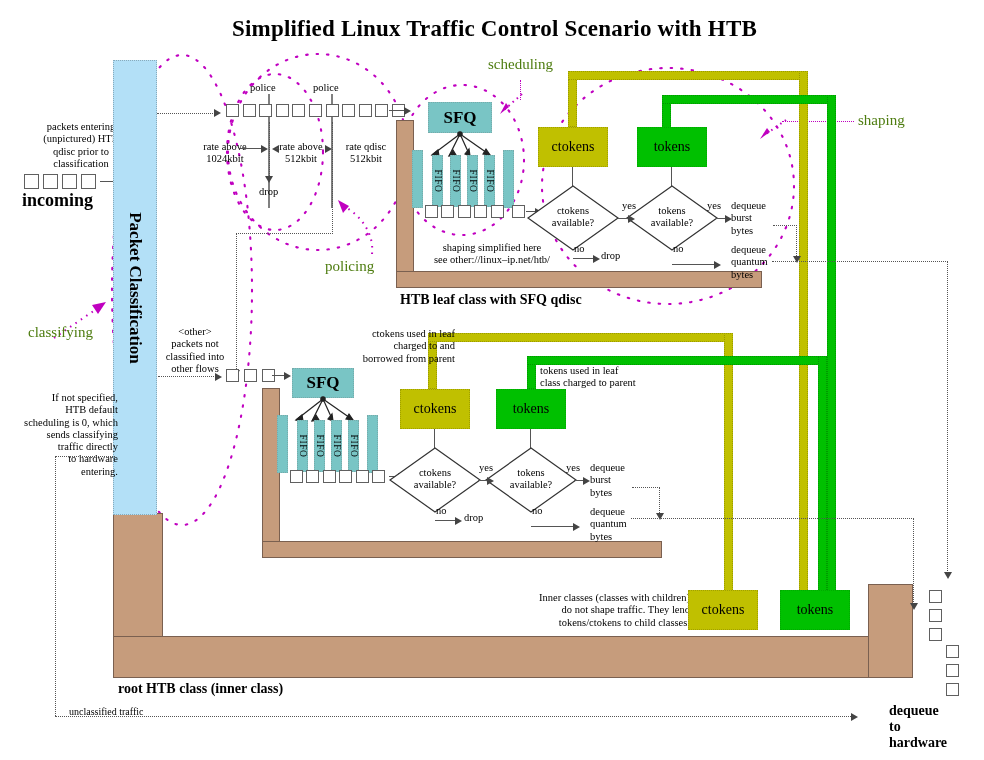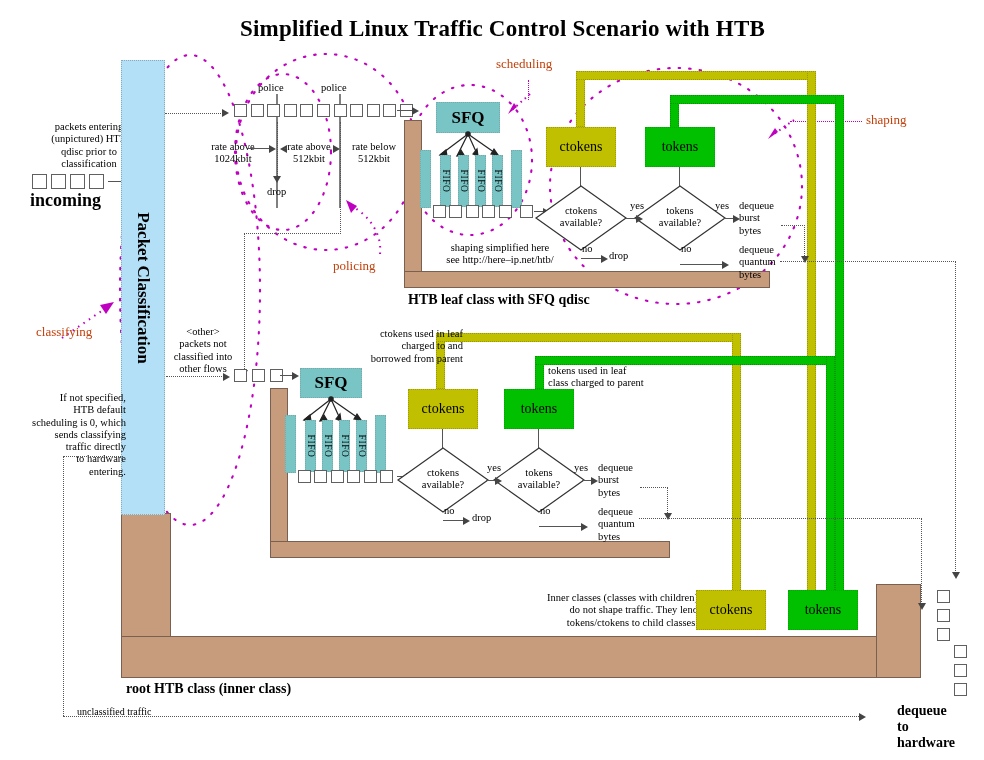--- a/index.html
+++ b/index.html
@@ -1,30 +1,30 @@
 <!DOCTYPE html>
 <html><head>
 <meta charset="utf-8">
 <title>Simplified Linux Traffic Control Scenario with HTB</title>
 <style>
   html,body{margin:0;padding:0;background:#ffffff;}
   body{width:984px;height:760px;position:relative;overflow:hidden;
        font-family:"Liberation Serif","DejaVu Serif",serif;color:#000;}
-  #stage{position:absolute;left:0;top:0;width:792px;height:760px;margin-left:8px;}
+  #stage{position:absolute;left:0;top:0;width:792px;height:760px;}
   .abs{position:absolute;}
 
   
   .title{font-weight:bold;font-size:23px;letter-spacing:.2px;white-space:nowrap;}
   .note{font-size:10.5px;line-height:12.3px;}
   .note.c{text-align:center;}
   .note.r{text-align:right;}
   .note.l{text-align:left;}
   .biglabel{font-size:17px;font-weight:bold;}
   .medlabel{font-size:14px;font-weight:bold;}
-  .magenta{color:#c2410c;font-size:13px;}
+  .magenta{color:#4d7c0f;font-size:15px;}
   .diamondtxt{font-size:10.5px;line-height:12.2px;text-align:center;}
   .tiny{font-size:10px;}
 
   
   .pkt{box-sizing:border-box;border:1.4px solid #606060;background:#ffffff;}
 
   
   .sfq{box-sizing:border-box;background:#79c5c5;border:1px dotted #7aa;
        display:flex;align-items:center;justify-content:center;
        font-weight:bold;font-size:17px;}
@@ -209,21 +209,21 @@
   <div class="abs note c" style="left:275px;top:141px;width:52px;">
     <div>rate above</div>
     <div>512kbit</div>
   </div>
   <div class="abs ar-l" style="left:272px;top:144.5px;"></div>
   <div class="abs hl" style="left:276px;top:148px;width:2px;"></div>
   <div class="abs hl" style="left:326px;top:148px;width:4px;"></div>
   <div class="abs ar-r" style="left:325px;top:144.5px;"></div>
 
   <div class="abs note c" style="left:340px;top:141px;width:52px;">
-    <div>rate below</div>
+    <div>rate qdisc</div>
     <div>512kbit</div>
   </div>
 
   <div class="abs dv" style="left:269px;top:122px;height:56px;"></div>
   <div class="abs ar-d" style="left:265px;top:176px;"></div>
   <div class="abs note" style="left:259px;top:186px;">drop</div>
 
   <div class="abs dv" style="left:332px;top:122px;height:112px;"></div>
   <div class="abs dh" style="left:236px;top:233px;width:97px;"></div>
   <div class="abs dv" style="left:236px;top:233px;height:140px;"></div>
@@ -268,21 +268,21 @@
     <div class="pkt" style="width:13px;height:13px;"></div>
     <div class="pkt" style="width:13px;height:13px;"></div>
     <div class="pkt" style="width:13px;height:13px;"></div>
   </div>
   <div class="abs pkt" style="left:512px;top:205px;width:13px;height:13px;"></div>
   <div class="abs hl" style="left:526px;top:211px;width:12px;"></div>
   <div class="abs ar-r" style="left:535px;top:207.5px;"></div>
 
   <div class="abs note c" style="left:412px;top:242px;width:160px;">
     <div>shaping simplified here</div>
-    <div>see http://here–ip.net/htb/</div>
+    <div>see other://linux–ip.net/htb/</div>
   </div>
   <div class="abs medlabel" style="left:400px;top:292px;">HTB leaf class with SFQ qdisc</div>
 
   <div class="abs ctok" style="left:538px;top:127px;width:70px;height:40px;">
     <span>ctokens</span>
   </div>
   <div class="abs tok" style="left:637px;top:127px;width:70px;height:40px;">
     <span>tokens</span>
   </div>
   <div class="abs vl" style="left:572px;top:167px;height:19px;"></div>

